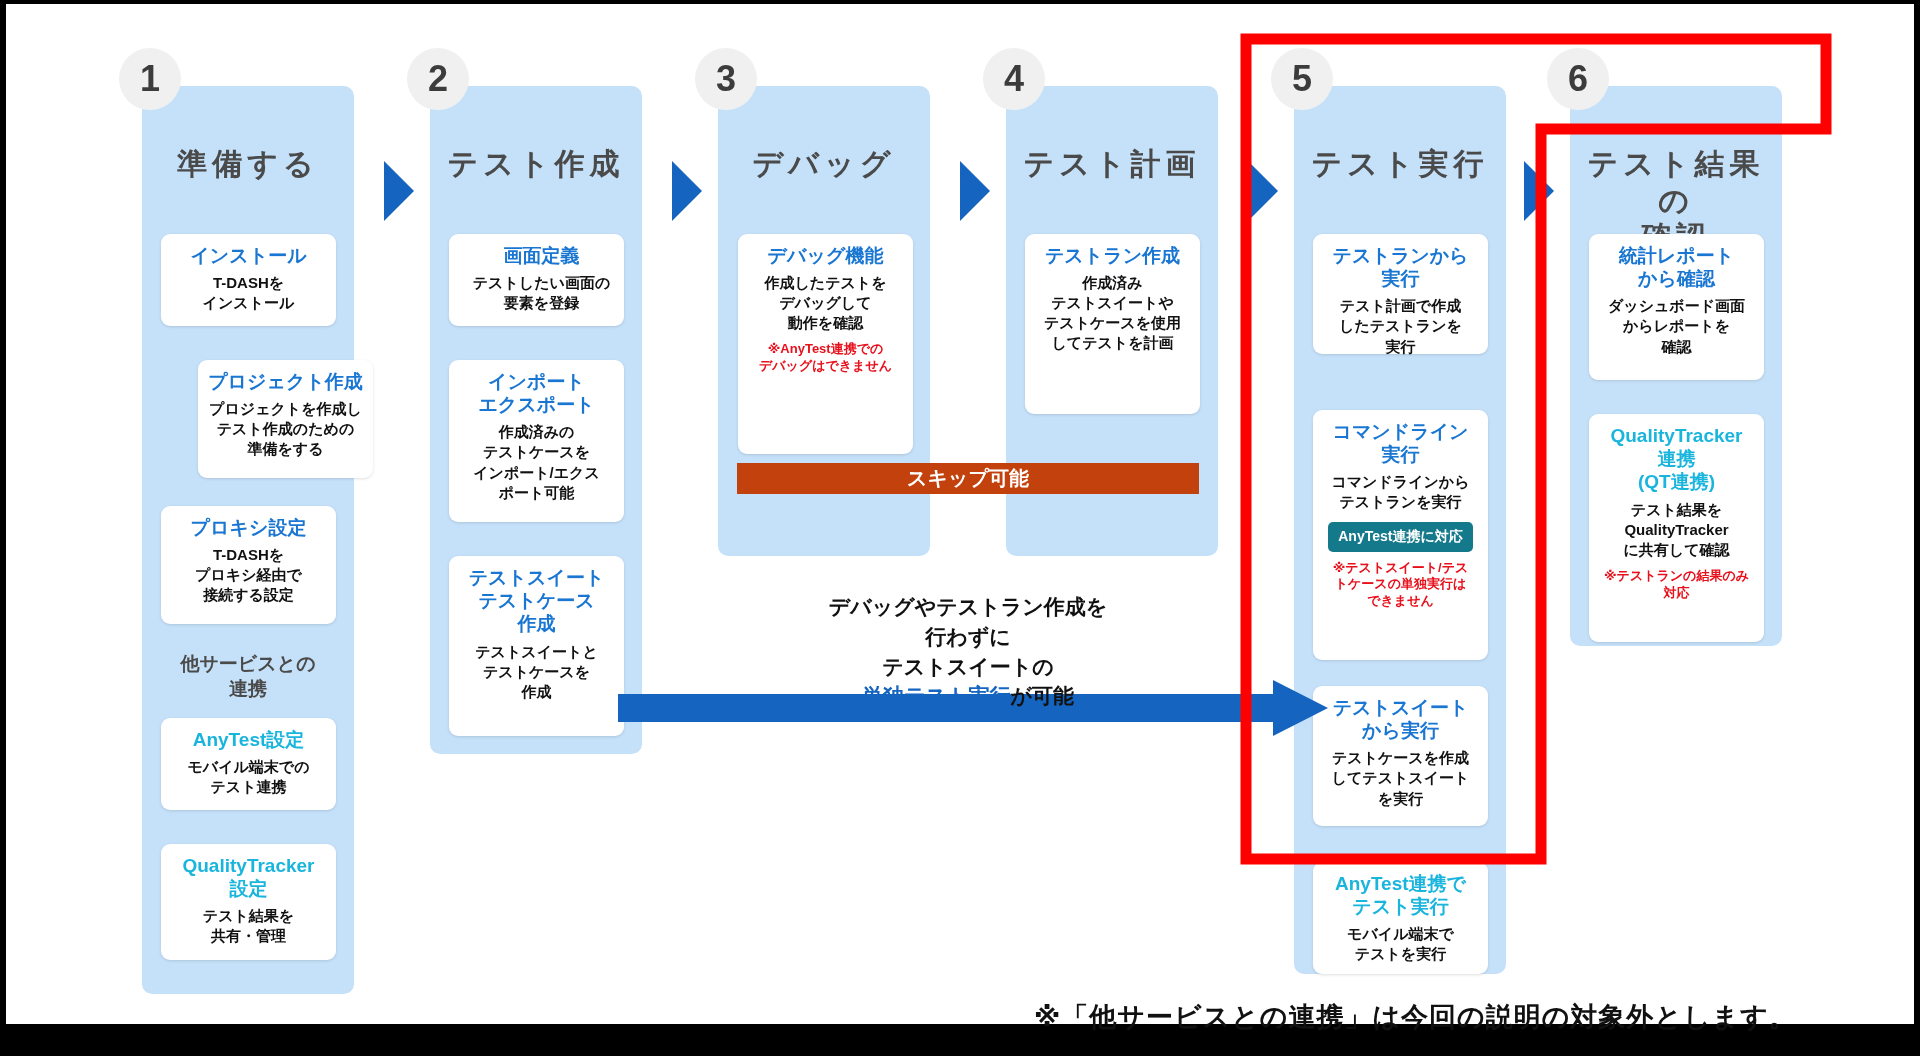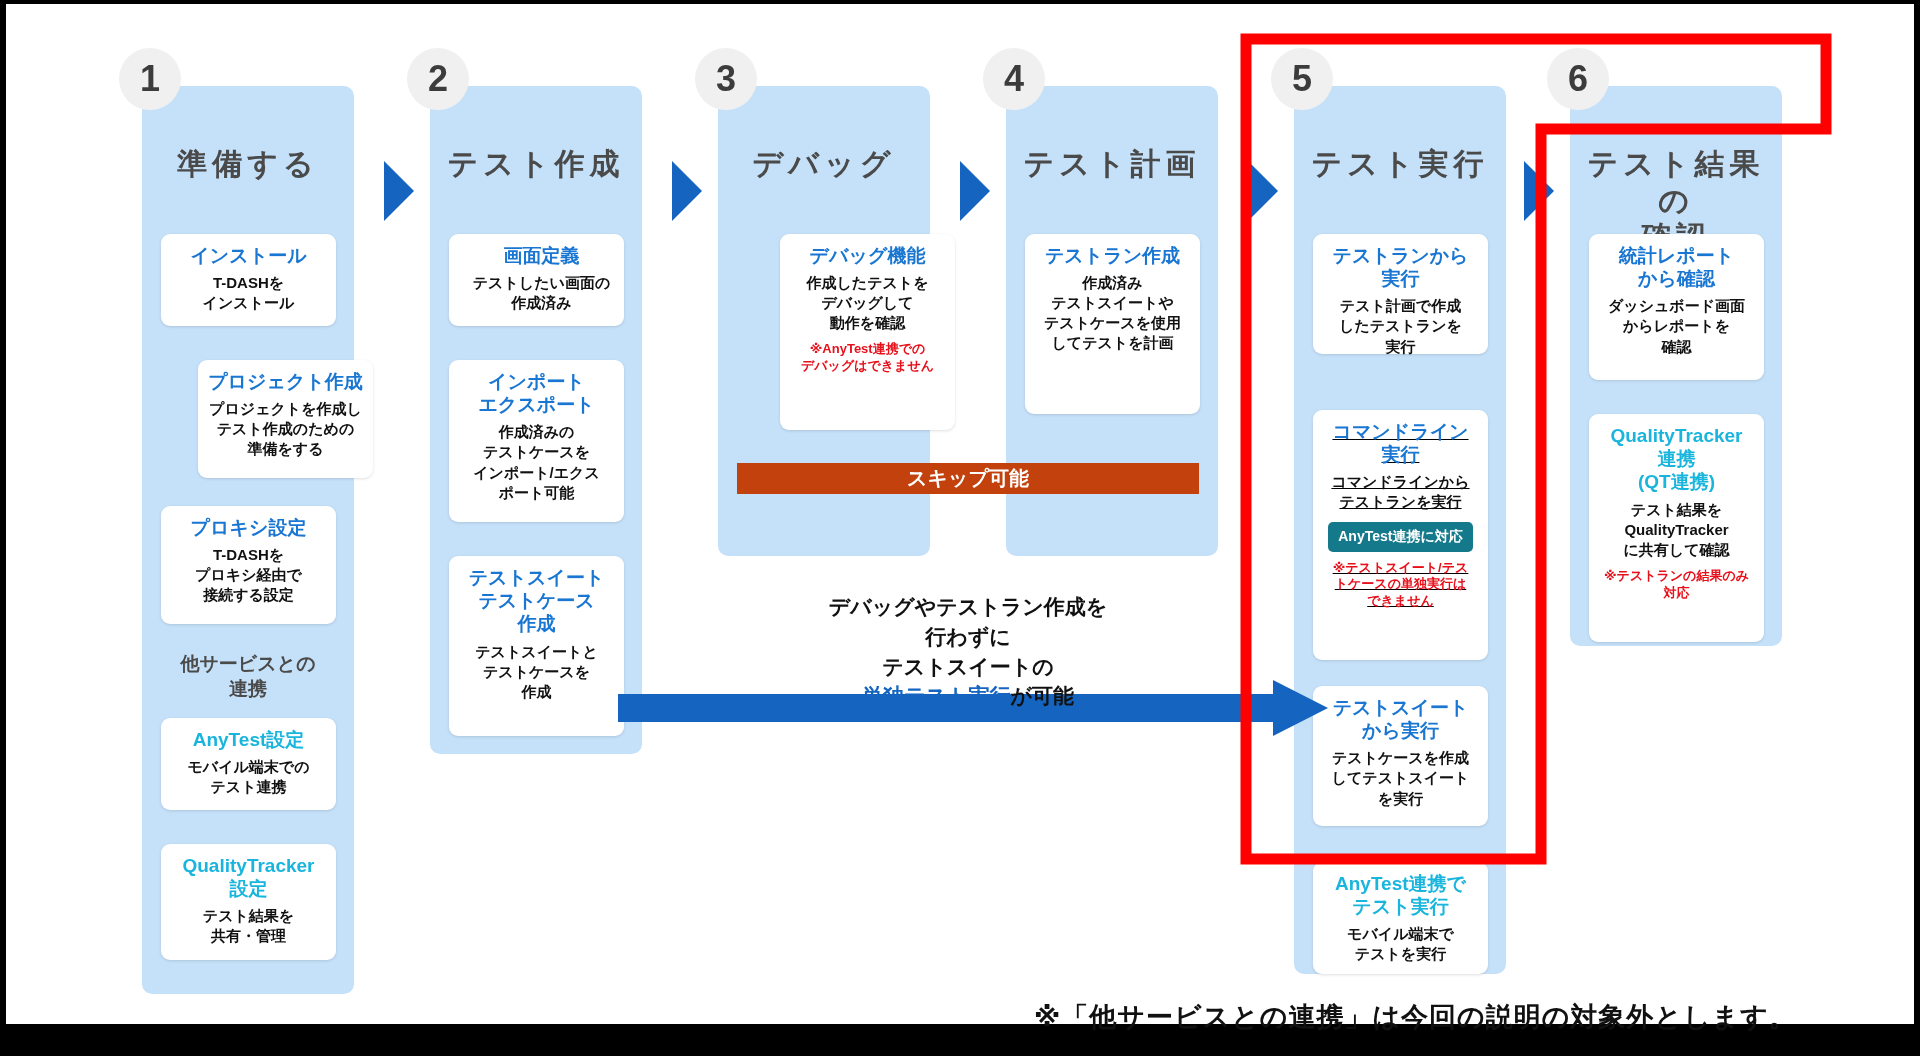--- a/index.html
+++ b/index.html
@@ -212,21 +212,21 @@
   <div class="chev" style="left:378px; top:157px;"></div>
 
   <div class="stage">
     <div class="col-box" style="left:424px; top:82px; width:212px; height:668px;"></div>
     <div class="step-badge" style="left:401px; top:44px;">2</div>
     <div class="col-title" style="left:424px; top:142px; width:212px;">テスト作成</div>
 
     <div class="card" style="left:443px; top:230px; width:175px; height:92px;padding-left:16px;">
       <div class="card-title">画面定義</div>
       <div class="card-desc">テストしたい画面の
-作成済み</div>
+要素を登録</div>
     </div>
 
     <div class="card" style="left:443px; top:356px; width:175px; height:162px;">
       <div class="card-title">インポート
 エクスポート</div>
       <div class="card-desc">作成済みの
 テストケースを
 インポート/エクス
 ポート可能</div>
     </div>
@@ -241,21 +241,21 @@
     </div>
   </div>
 
   <div class="chev" style="left:666px; top:157px;"></div>
 
   <div class="stage">
     <div class="col-box" style="left:712px; top:82px; width:212px; height:470px;"></div>
     <div class="step-badge" style="left:689px; top:44px;">3</div>
     <div class="col-title" style="left:712px; top:142px; width:212px;">デバッグ</div>
 
-    <div class="card" style="left:774px; top:230px; width:175px; height:196px;">
+    <div class="card" style="left:732px; top:230px; width:175px; height:220px;">
       <div class="card-title">デバッグ機能</div>
       <div class="card-desc">作成したテストを
 デバッグして
 動作を確認</div>
       <div class="card-note">※AnyTest連携での
 デバッグはできません</div>
     </div>
   </div>
 
   <div class="chev" style="left:954px; top:157px;"></div>
@@ -282,21 +282,21 @@
     <div class="col-title" style="left:1288px; top:142px; width:212px;">テスト実行</div>
 
     <div class="card" style="left:1307px; top:230px; width:175px; height:120px;">
       <div class="card-title">テストランから
 実行</div>
       <div class="card-desc">テスト計画で作成
 したテストランを
 実行</div>
     </div>
 
-    <div class="card" style="left:1307px; top:406px; width:175px; height:250px;text-decoration:underline;">
+    <div class="card" style="left:1307px; top:406px; width:175px; height:250px;">
       <div class="card-title">コマンドライン
 実行</div>
       <div class="card-desc">コマンドラインから
 テストランを実行</div>
       <div class="card-chip">AnyTest連携に対応</div>
       <div class="card-note">※テストスイート/テス
 トケースの単独実行は
 できません</div>
     </div>
 

